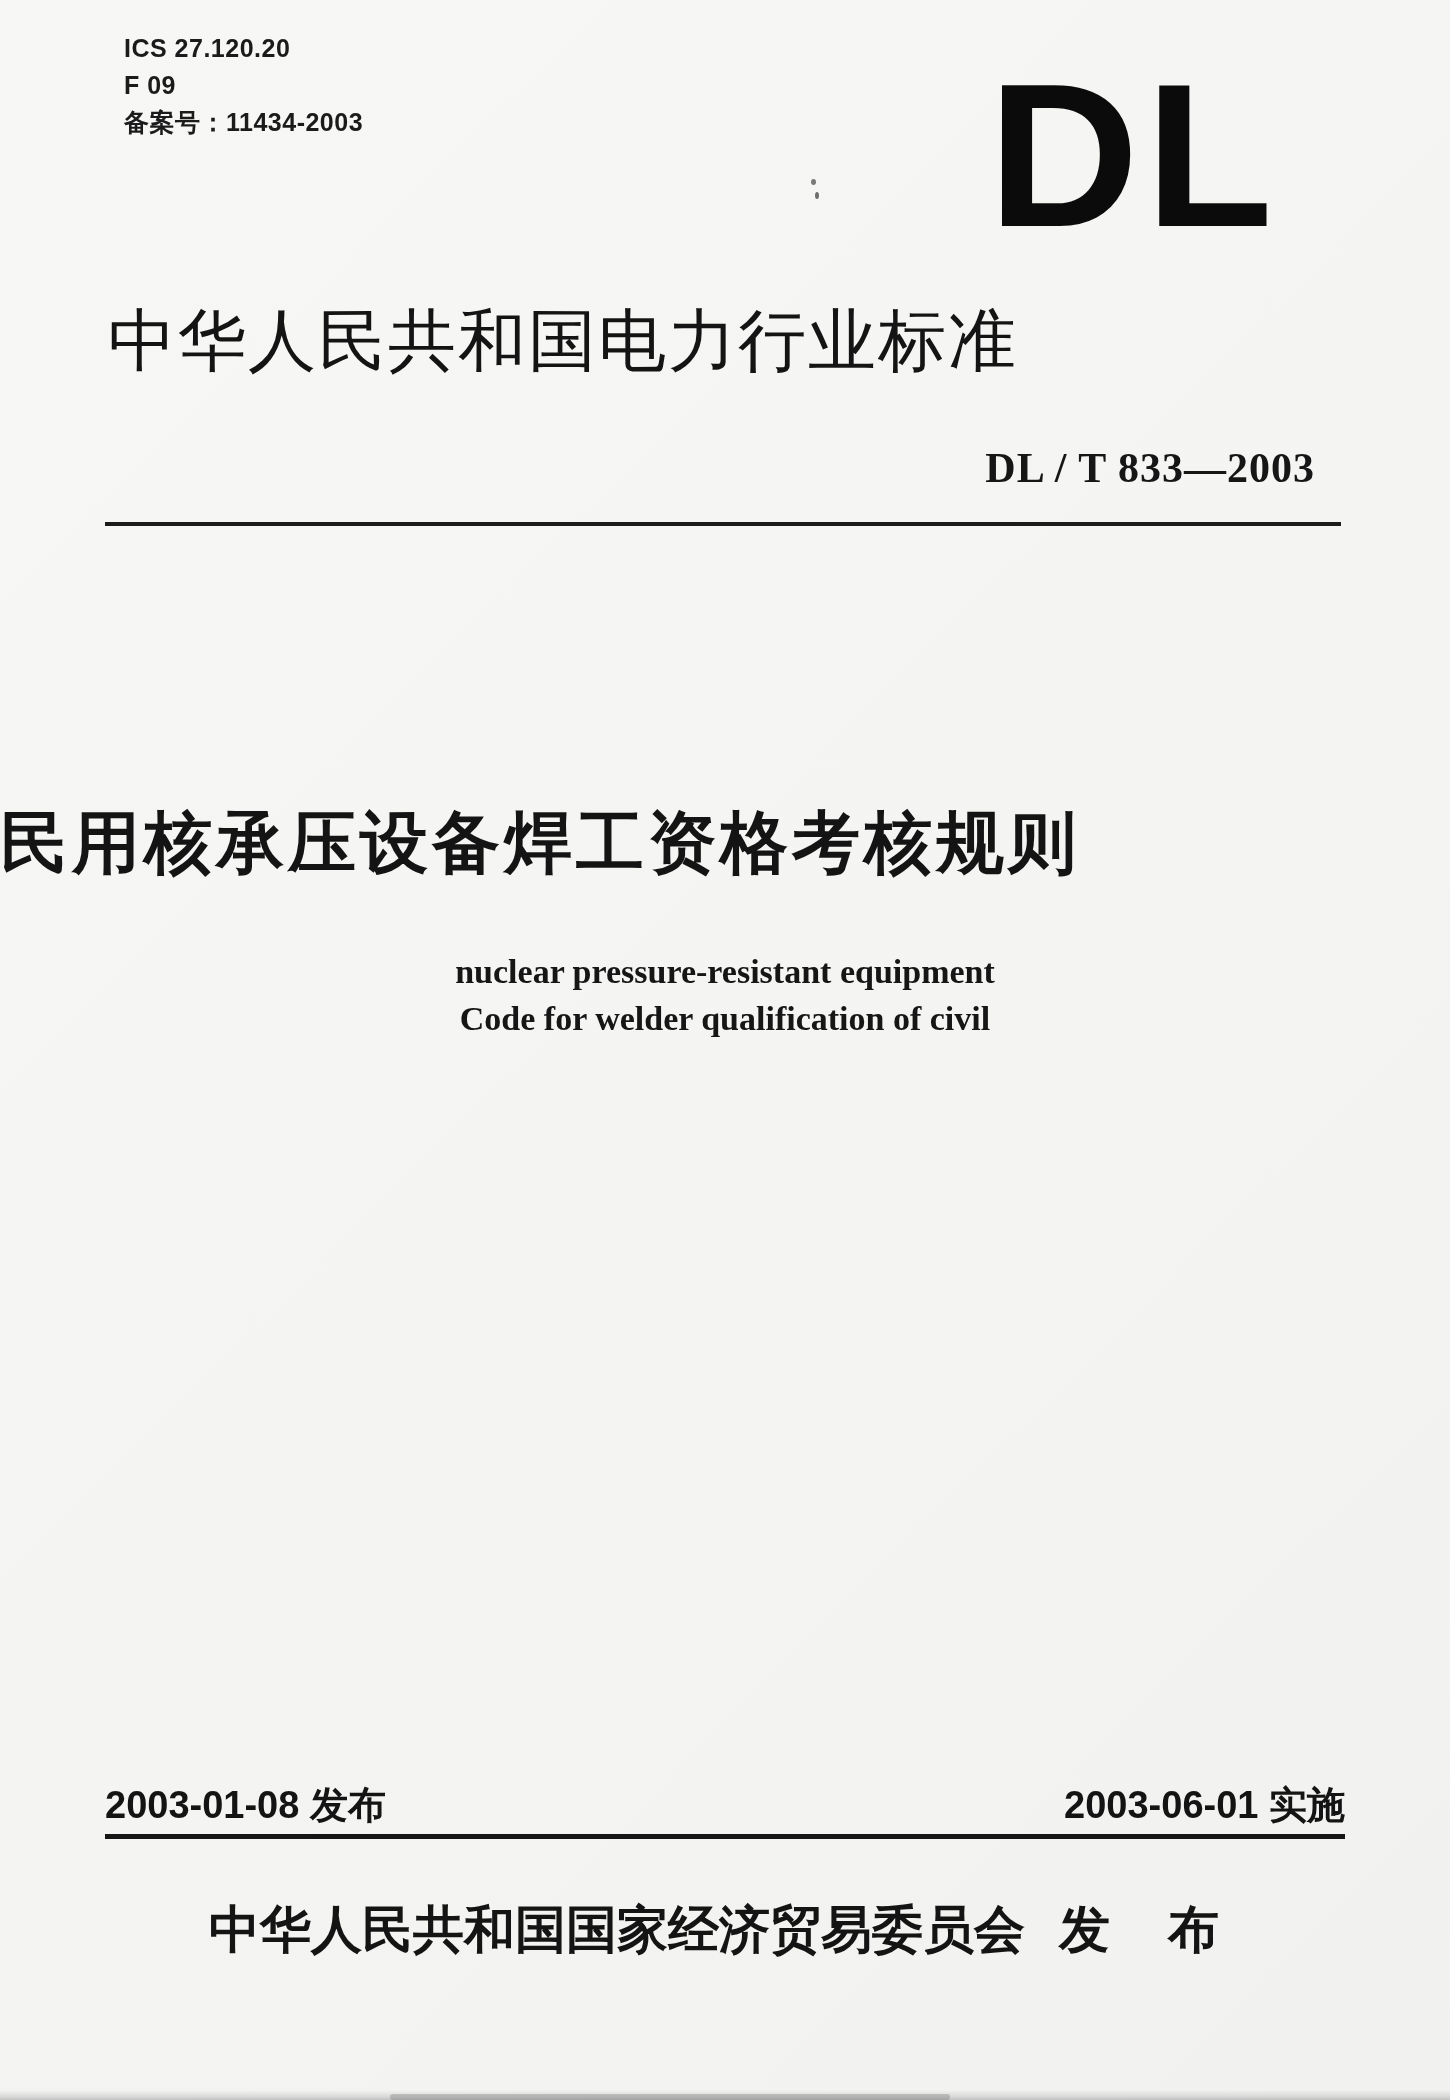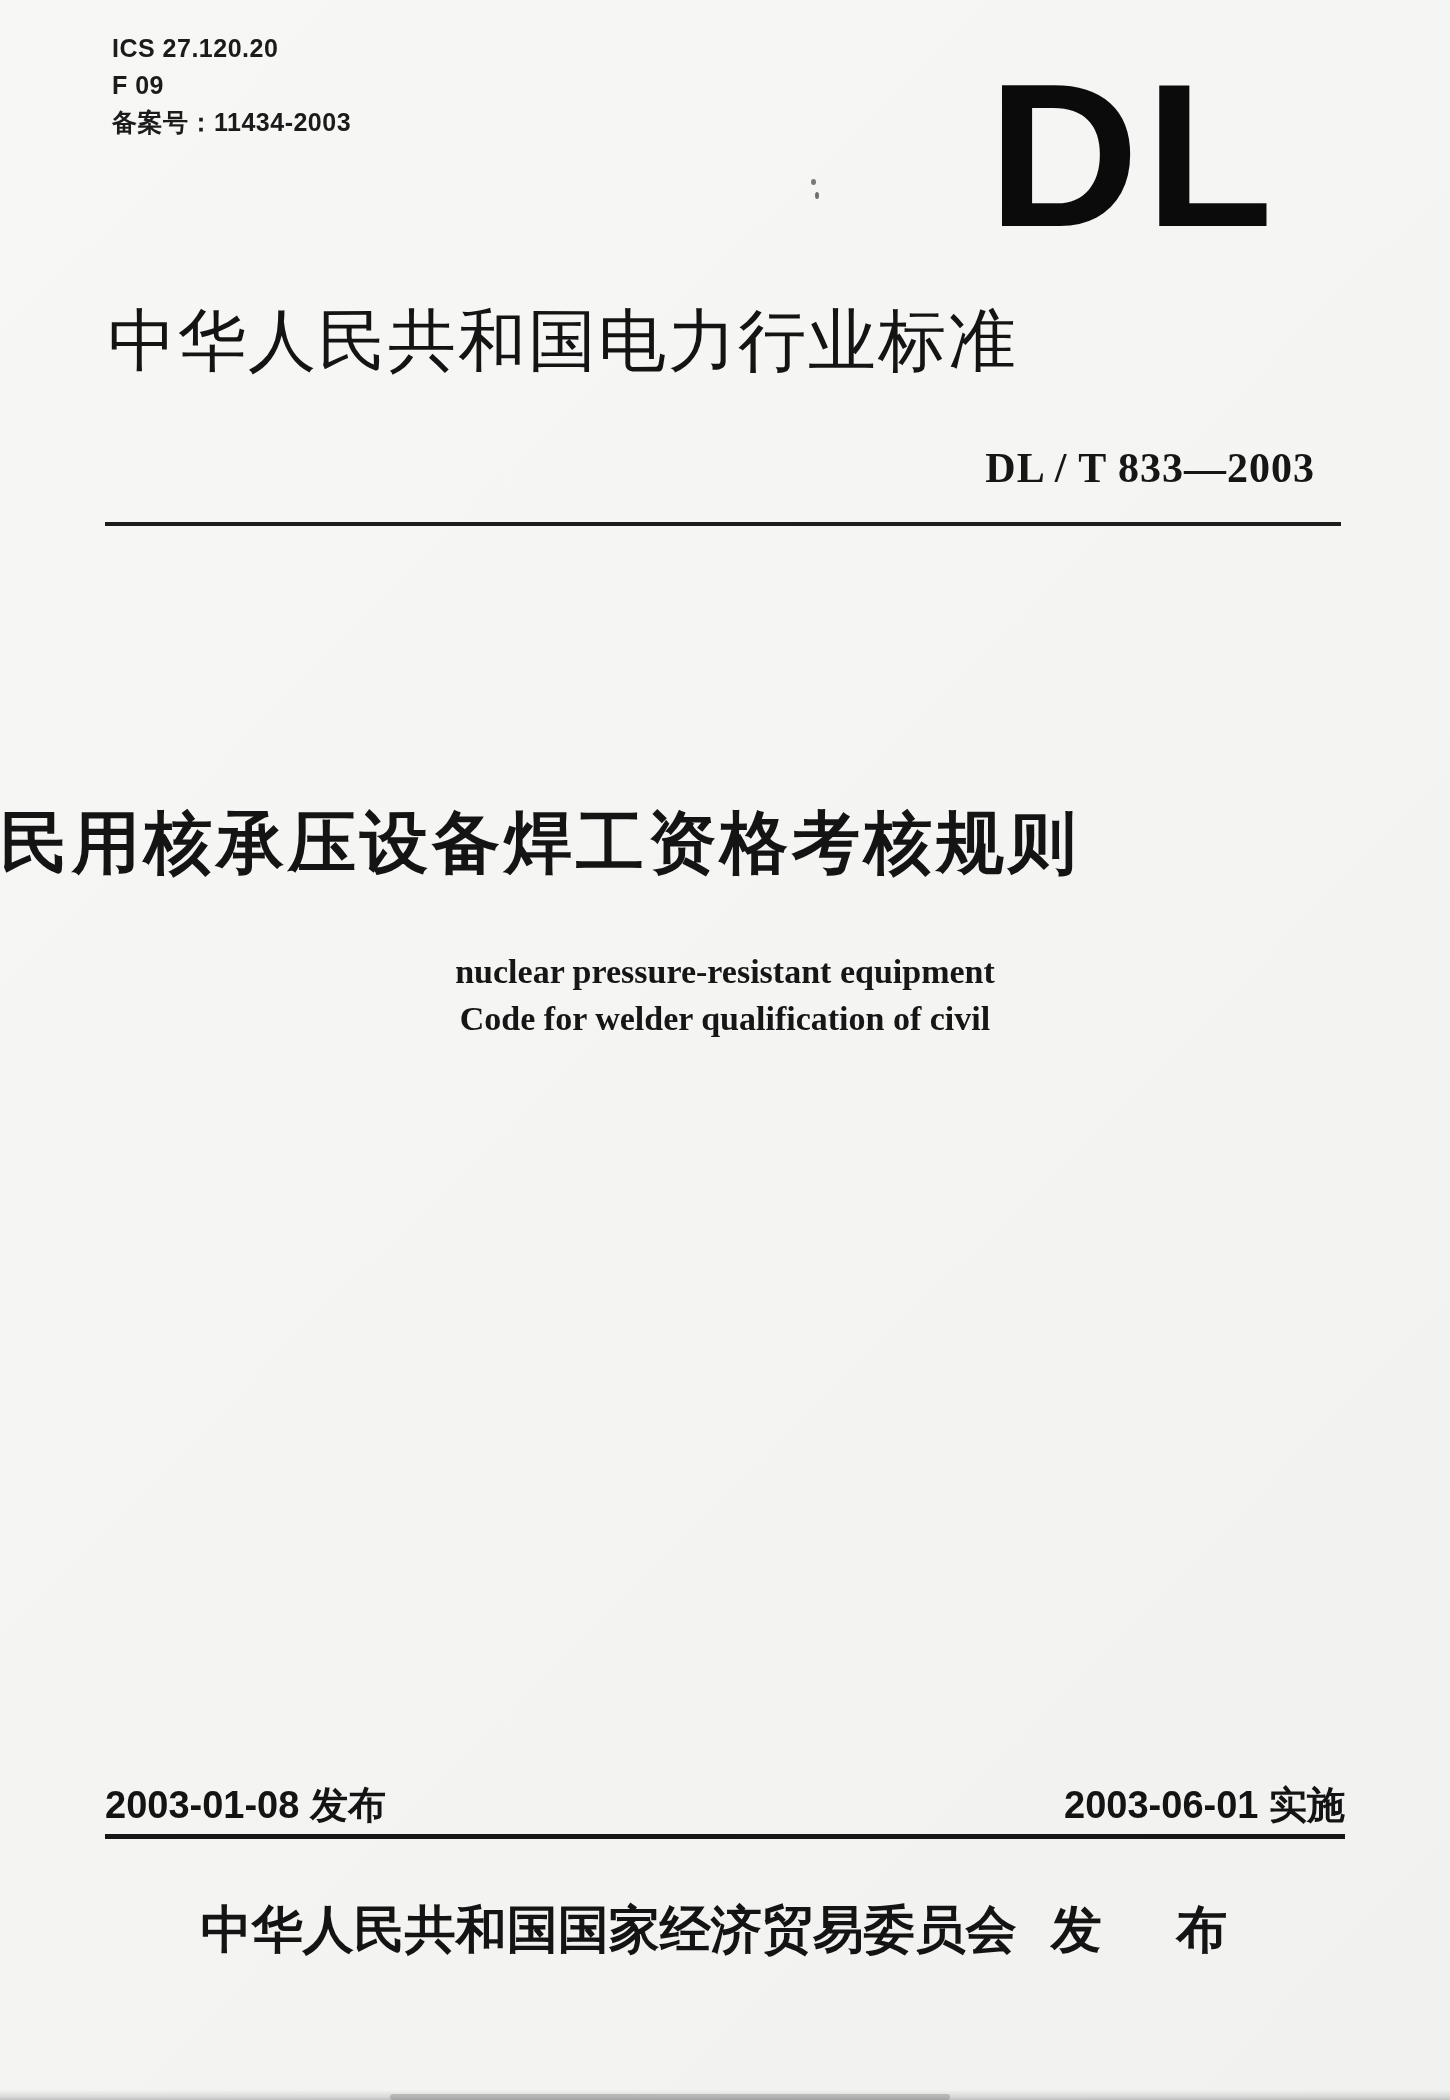--- a/index.html
+++ b/index.html
@@ -12,21 +12,21 @@
     position: relative;
     background: linear-gradient(135deg, #f7f7f5 0%, #f4f4f2 55%, #f1f1ef 100%);
     font-family: "Liberation Sans", sans-serif;
     color: #111;
     overflow: hidden;
   }
   .abs { position: absolute; }
 
   
   .meta-block {
-    left: 112px;
+    left: 124px;
     top: 30px;
     font-weight: bold;
     font-size: 25px;
     line-height: 37px;
     letter-spacing: 0.5px;
     color: #1b1b1b;
   }
 
   
   .dl-logo {
@@ -129,21 +129,20 @@
     justify-content: center;
     align-items: baseline;
     gap: 34px;
     font-weight: bold;
     font-size: 51px;
     color: #141414;
     white-space: nowrap;
   }
   .publish-label {
     letter-spacing: 22px;
-    font-family: Liberation Mono, monospace;
   }
 
   
   .scan-speck-1 {
     left: 811px; top: 179px; width: 5px; height: 6px;
     background: #5a5a5a; border-radius: 50%;
     opacity: 0.8;
   }
   .scan-speck-2 {
     left: 815px; top: 192px; width: 4px; height: 7px;

